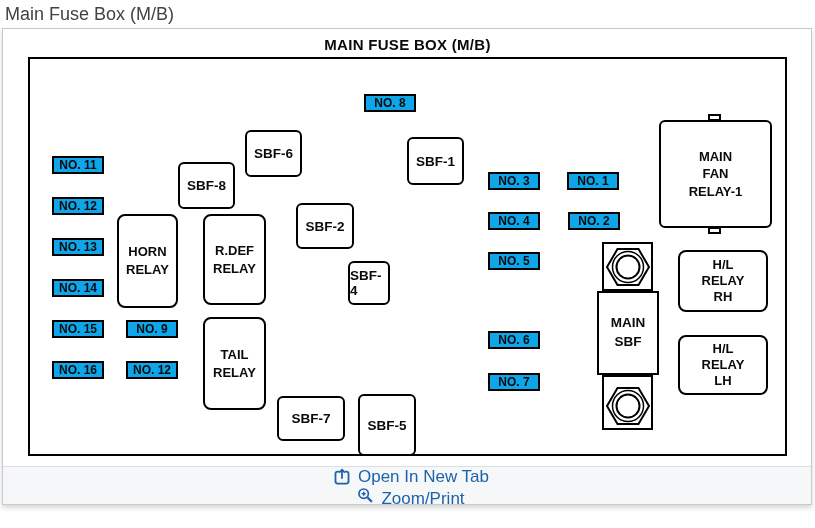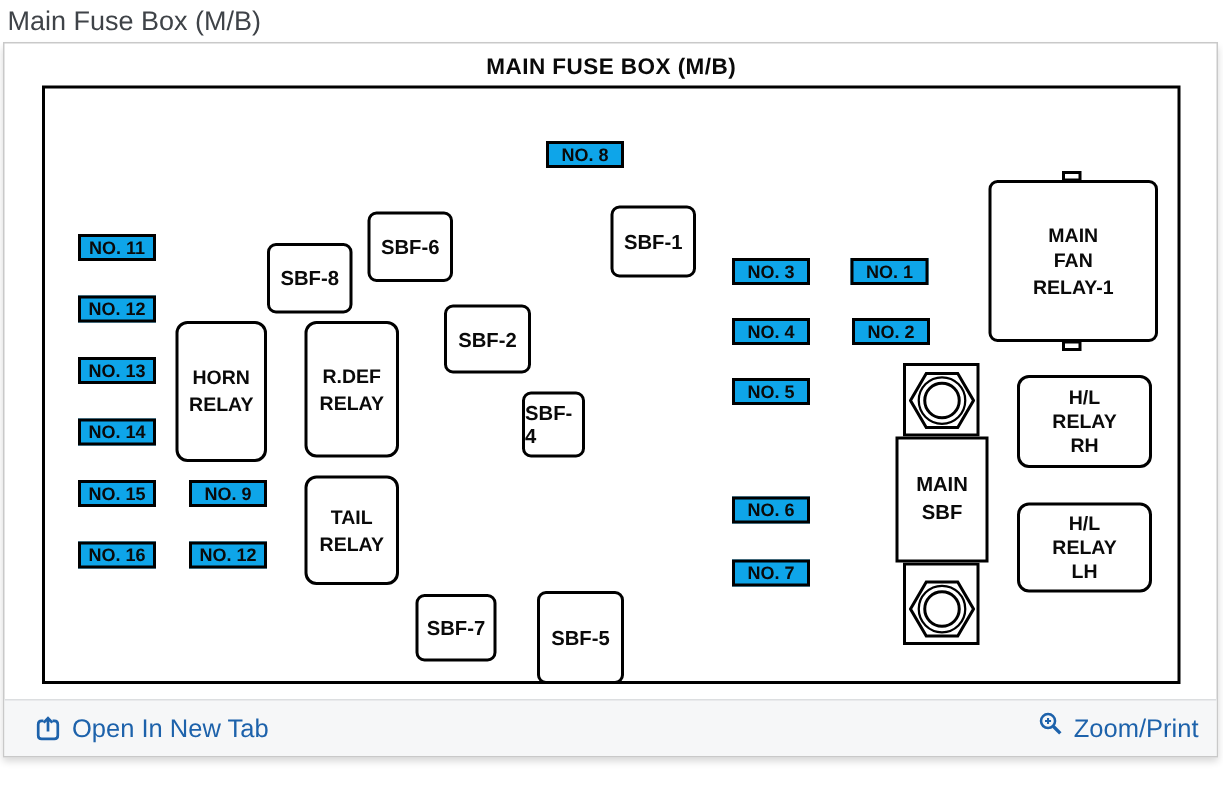--- a/index.html
+++ b/index.html
@@ -24,21 +24,21 @@
   .plate{position:absolute;box-sizing:border-box;border:2px solid #000;background:#fff;z-index:1;}
   .mainsbf-body{position:absolute;left:594px;top:262px;width:62px;height:84px;z-index:2;
                 box-sizing:border-box;border:2px solid #000;background:#fff;font-size:13.5px;
                 font-weight:bold;display:flex;align-items:center;justify-content:center;
                 text-align:center;white-space:pre-line;line-height:1.4;}
   .tab{position:absolute;width:13px;height:7px;box-sizing:border-box;border:2px solid #000;
        background:#fff;z-index:0;}
   .mainfan{z-index:1;}
   .footer{position:absolute;left:0;right:0;bottom:0;height:38px;background:#f6f7f8;
           border-top:1px solid #dcdee0;display:flex;align-items:center;
-          justify-content:space-between;padding:0 12px 0 20px;box-sizing:border-box;}
+          justify-content:space-between;padding:0 12px 0 20px;box-sizing:border-box;flex-direction:column;}
   .footer a{color:#1d62ab;font-size:17px;text-decoration:none;display:flex;
             align-items:center;gap:7px;cursor:pointer;}
   .icon-svg{display:block;}
 </style>
 </head>
 <body>
 
 <div class="page-title">Main Fuse Box (M/B)</div>
 
 <div class="panel">
@@ -59,33 +59,33 @@
     <div class="no-label" style="left:361px;top:65px">NO. 8</div>
 
     <div class="no-label" style="left:485px;top:143px">NO. 3</div>
     <div class="no-label" style="left:564px;top:143px">NO. 1</div>
     <div class="no-label" style="left:485px;top:183px">NO. 4</div>
     <div class="no-label" style="left:565px;top:183px">NO. 2</div>
     <div class="no-label" style="left:485px;top:223px">NO. 5</div>
     <div class="no-label" style="left:485px;top:302px">NO. 6</div>
     <div class="no-label" style="left:485px;top:344px">NO. 7</div>
 
-    <div class="sbf-box" style="left:242px;top:112px">SBF-6</div>
+    <div class="sbf-box" style="left:242px;top:101px">SBF-6</div>
     <div class="sbf-box" style="left:404px;top:108px;height:48px">SBF-1</div>
     <div class="sbf-box" style="left:175px;top:133px">SBF-8</div>
     <div class="sbf-box" style="left:293px;top:174px;width:58px;height:46px">SBF-2</div>
     <div class="sbf-box" style="left:345px;top:232px;width:42px;height:44px">SBF-4</div>
-    <div class="sbf-box" style="left:274px;top:367px;width:54px;height:45px">SBF-7</div>
+    <div class="sbf-box" style="left:274px;top:367px;width:68px;height:45px">SBF-7</div>
     <div class="sbf-box" style="left:355px;top:365px;width:58px;height:62px">SBF-5</div>
 
     <div class="relay-box" style="left:114px;top:185px;width:61px;height:94px">HORN
 RELAY</div>
     <div class="relay-box" style="left:200px;top:185px;width:63px;height:91px">R.DEF
 RELAY</div>
-    <div class="relay-box" style="left:200px;top:288px;width:63px;height:73px">TAIL
+    <div class="relay-box" style="left:200px;top:288px;width:63px;height:93px">TAIL
 RELAY</div>
 
     <div class="plate" style="left:599px;top:213px;width:51px;height:49px">
       <svg class="icon-svg" width="44" height="40" viewBox="0 0 44 40" style="position:absolute;left:1.5px;top:2.5px">
         <polygon points="1,20 11.5,2 32.5,2 43,20 32.5,38 11.5,38" fill="#fff" stroke="#000" stroke-width="2"></polygon>
         <circle cx="22" cy="20" r="15.5" fill="none" stroke="#000" stroke-width="1.5"></circle>
         <circle cx="22" cy="20" r="11.5" fill="none" stroke="#000" stroke-width="2"></circle>
       </svg>
     </div>
     <div class="plate" style="left:599px;top:346px;width:51px;height:55px">

